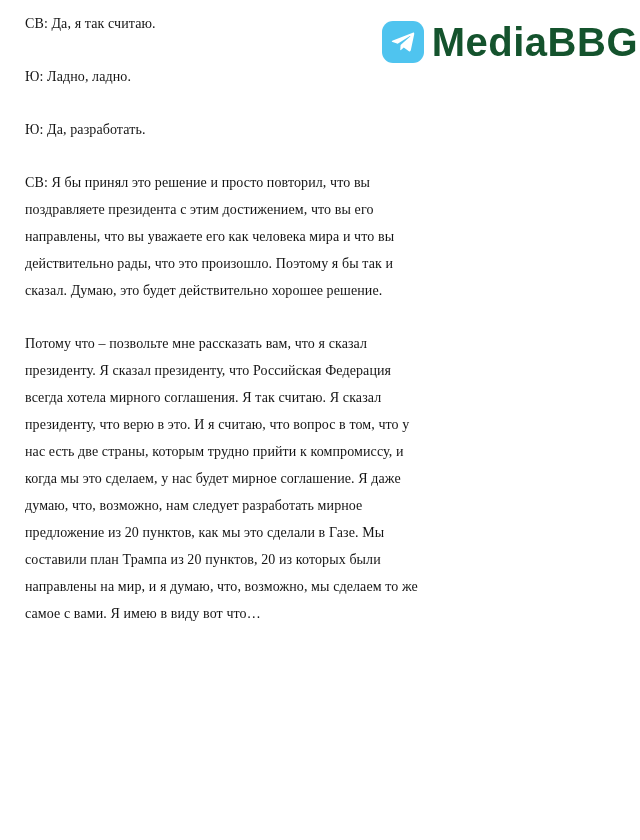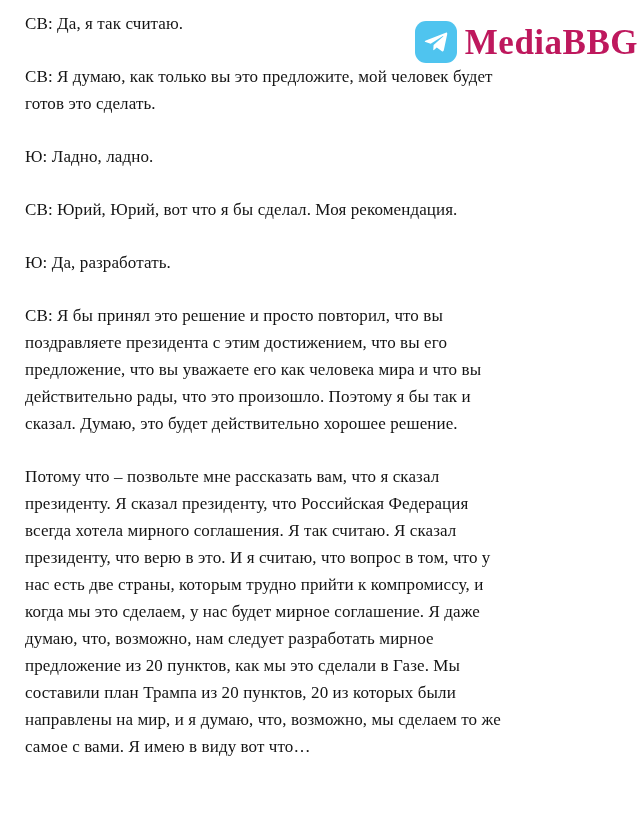--- a/index.html
+++ b/index.html
@@ -13,21 +13,21 @@
     color: #141414;
   }
   .page {
     position: relative;
     width: 640px;
     height: 840px;
     box-sizing: border-box;
     padding: 10px 25px 0 25px;
   }
   .para {
-    font-size: 17px;
+    font-size: 14px;
     line-height: 27px;
     margin: 0 0 26px 0;
     white-space: pre-line;
     letter-spacing: 0.1px;
   }
   .watermark {
     position: absolute;
     top: 21px;
     right: 2px;
     display: flex;
@@ -40,51 +40,48 @@
     height: 42px;
     border-radius: 11px;
     background: #4fc4ef;
     display: flex;
     align-items: center;
     justify-content: center;
     flex: 0 0 auto;
   }
   .tg-badge svg { width: 30px; height: 30px; display: block; }
   .brand {
-    font-family: Liberation Serif, serif;
+    font-family: Liberation Sans, sans-serif;
     font-weight: bold;
-    font-size: 35px;
+    font-size: 40px;
     line-height: 1;
-    color: #be185d;
+    color: #14532d;
     letter-spacing: 0.5px;
   }
 </style>
 </head>
 <body>
 
 <div class="page">
 
   <div class="watermark">
     <div class="tg-badge">
       <svg viewBox="0 0 24 24" aria-hidden="true">
         <path fill="#ffffff" d="M9.78 18.65l.28-4.23 7.68-6.92c.34-.31-.07-.46-.52-.19L7.74 13.3 3.64 12c-.88-.25-.89-.86.2-1.3l15.97-6.16c.73-.33 1.43.18 1.15 1.3l-2.72 12.81c-.19.91-.74 1.13-1.5.71L12.6 16.3l-1.99 1.93c-.23.23-.42.42-.83.42z"></path>
       </svg>
     </div>
     <div class="brand">MediaBBG</div>
   </div>
 
   <p class="para">СВ: Да, я так считаю.</p>
-  <p class="para">СВ: Я думаю, как только вы это предложите, мой человек будет
-готов это сделать.</p>
   <p class="para">Ю: Ладно, ладно.</p>
-  <p class="para">СВ: Юрий, Юрий, вот что я бы сделал. Моя рекомендация.</p>
   <p class="para">Ю: Да, разработать.</p>
   <p class="para">СВ: Я бы принял это решение и просто повторил, что вы
 поздравляете президента с этим достижением, что вы его
-предложение, что вы уважаете его как человека мира и что вы
+направлены, что вы уважаете его как человека мира и что вы
 действительно рады, что это произошло. Поэтому я бы так и
 сказал. Думаю, это будет действительно хорошее решение.</p>
   <p class="para">Потому что – позвольте мне рассказать вам, что я сказал
 президенту. Я сказал президенту, что Российская Федерация
 всегда хотела мирного соглашения. Я так считаю. Я сказал
 президенту, что верю в это. И я считаю, что вопрос в том, что у
 нас есть две страны, которым трудно прийти к компромиссу, и
 когда мы это сделаем, у нас будет мирное соглашение. Я даже
 думаю, что, возможно, нам следует разработать мирное
 предложение из 20 пунктов, как мы это сделали в Газе. Мы

